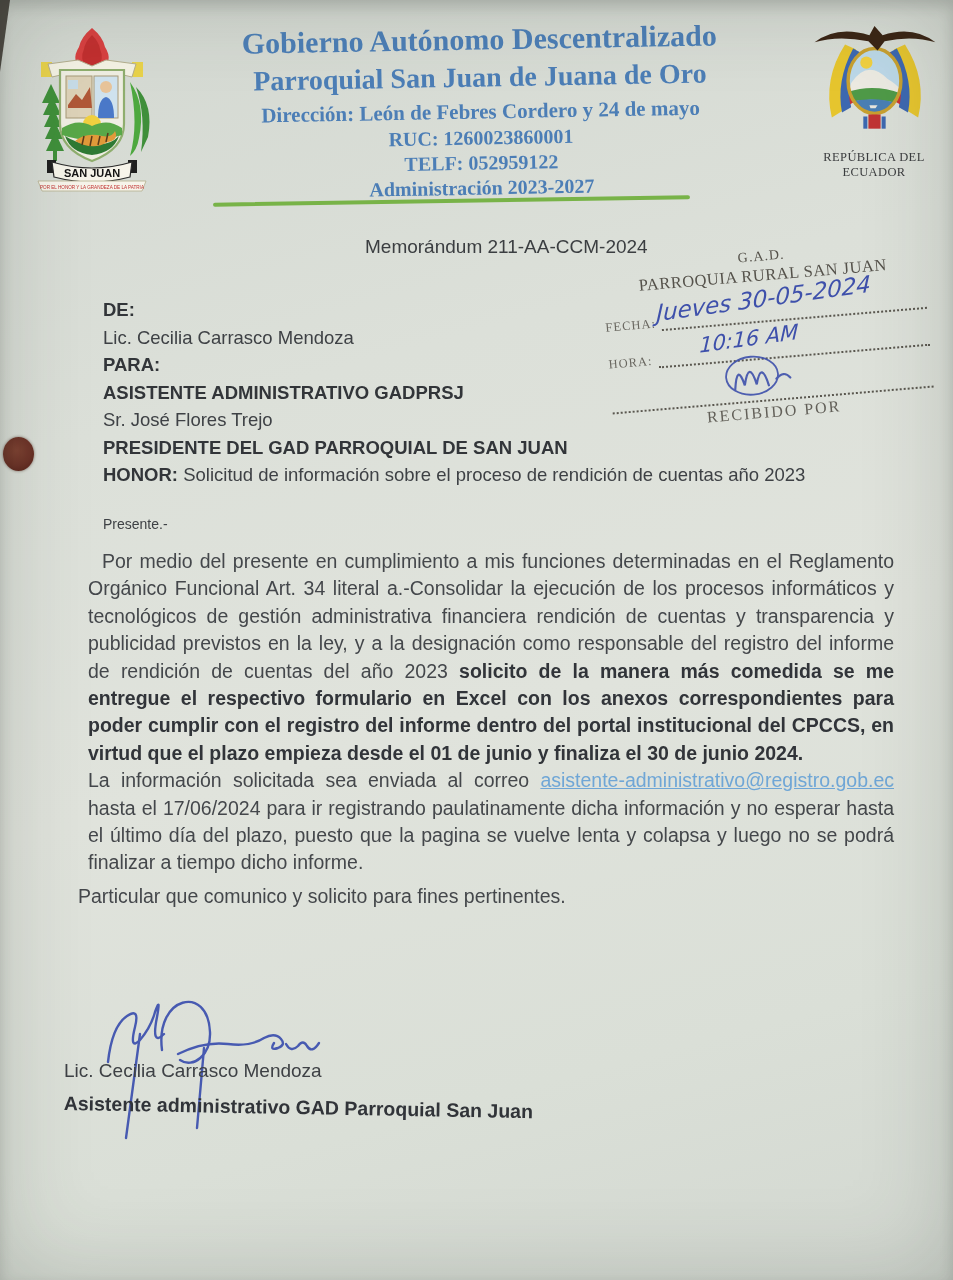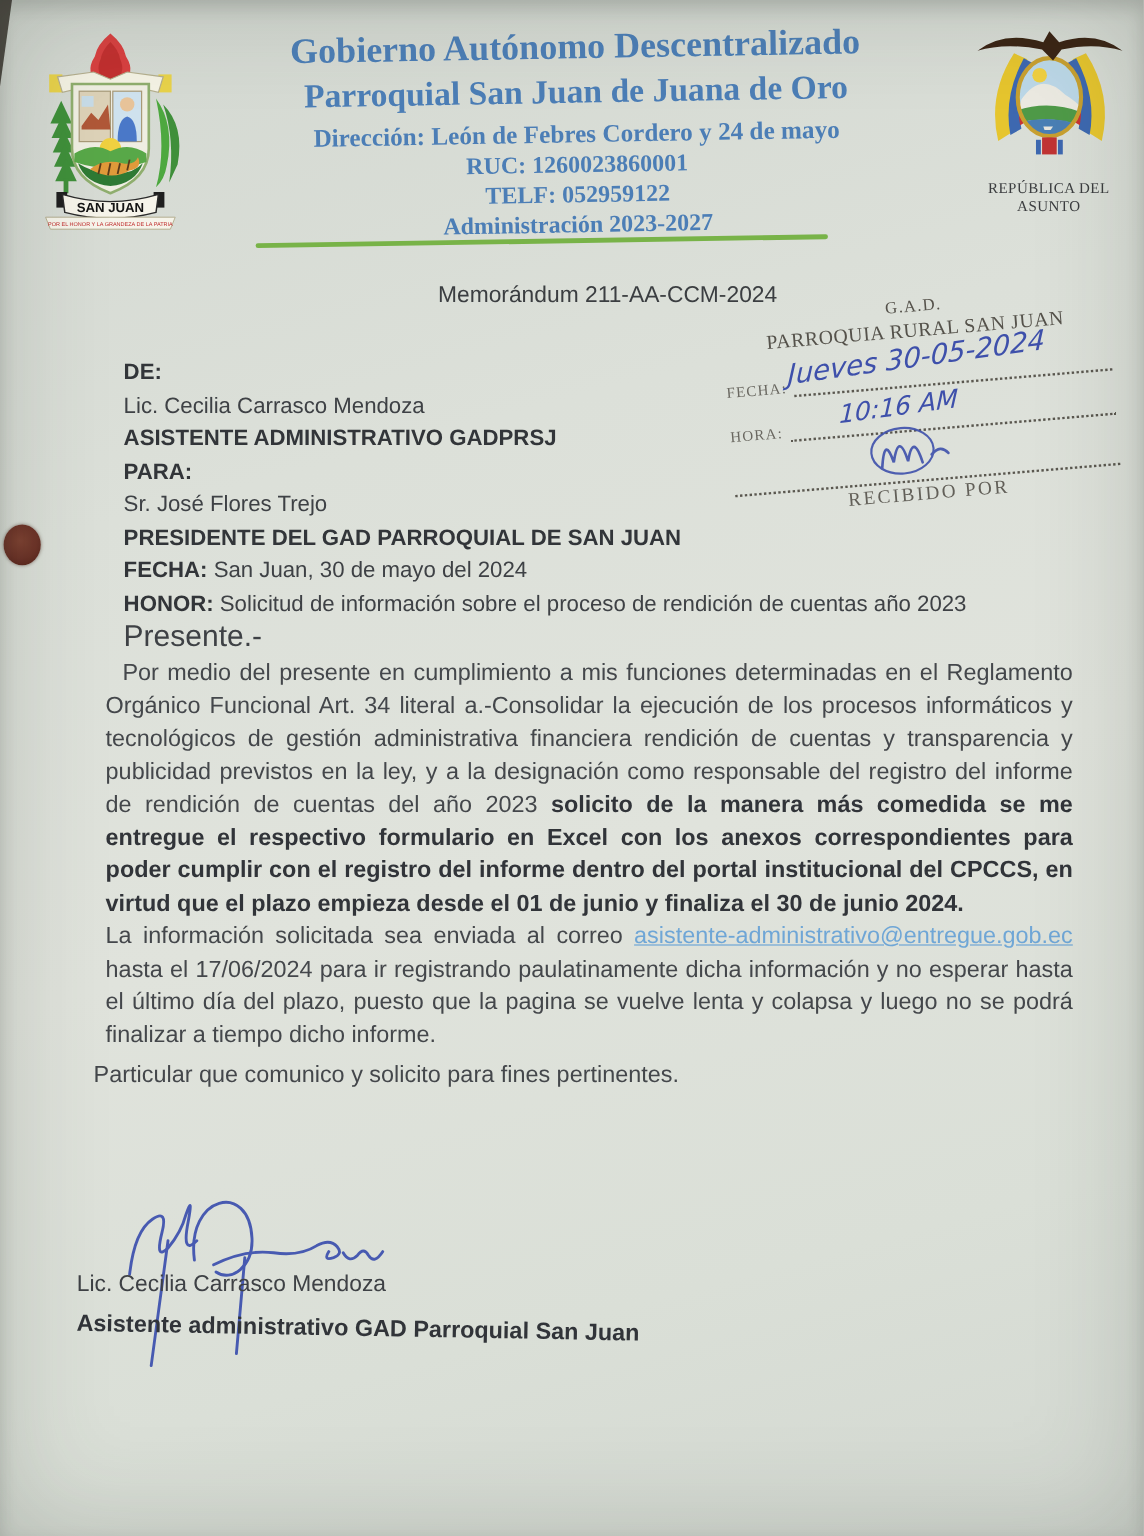--- a/index.html
+++ b/index.html
@@ -50,21 +50,21 @@
   .hand-hora { left:92px; top:-19px; font-size:21px; }
   .srow-recibido { margin-top:30px; }
   .recibido-label { text-align:center; font-family:"Liberation Serif", serif; font-size:16px;
     letter-spacing:2px; margin-top:2px; opacity:.9; }
   .initials-svg { position:absolute; left:108px; top:-44px; }
 
   
   .meta { position:absolute; left:103px; top:296px; font-size:18.5px; line-height:27.5px; color:#3e4145; }
   .meta .b { font-weight:bold; color:#323539; }
 
-  .salutation { position:absolute; left:103px; top:516px; font-size:25px; color:#3e4145;text-align:center; }
+  .salutation { position:absolute; left:103px; top:516px; font-size:14px; color:#3e4145;text-align:center; }
 
   
   .body-text { position:absolute; left:88px; top:548px; width:806px; font-size:19.5px;
     line-height:27.4px; text-align:justify; color:#44474b; }
   .body-text p { margin:0; }
   .body-text .indent { display:inline-block; width:14px; }
   .body-text b { color:#313439;margin-top:12px; }
   .email-link { color:#6fa6d6; text-decoration:underline; }
   .closing { position:absolute; left:78px; top:872px; font-size:19.5px; color:#44474b;margin-top:13px; }
 
@@ -157,21 +157,21 @@
       <path d="M62,86 l8,0 -2,3 -5,0z" fill="#e8e6de"></path>
     </g>
     <ellipse cx="67" cy="62" rx="26" ry="32" fill="none" stroke="#c8a030" stroke-width="3.4"></ellipse>
     <g>
       <rect x="61" y="95" width="12" height="14" fill="#c03434"></rect>
       <rect x="56" y="97" width="4" height="12" fill="#3d68b0"></rect>
       <rect x="74" y="97" width="4" height="12" fill="#3d68b0"></rect>
     </g>
     <path d="M8,24 Q30,7 62,17 L67,8 L75,17 Q105,7 127,24 Q104,17 77,23 L70,32 L61,23 Q31,17 8,24z" fill="#3a2414"></path>
   </svg>
-  <div class="crest-right-caption">REPÚBLICA DEL ASUNTO</div>
+  <div class="crest-right-caption">REPÚBLICA DEL ECUADOR</div>
 
   <div class="memo-number">Memorándum 211-AA-CCM-2024</div>
 
   <div class="stamp">
     <div class="s1">G.A.D.</div>
     <div class="s2">PARROQUIA RURAL SAN JUAN</div>
     <div class="srow">
       <span class="slabel">FECHA:</span>
       <span class="dots"></span>
       <span class="hand hand-date">Jueves 30-05-2024</span>
@@ -190,33 +190,32 @@
           <path d="M58,34 q8,-8 14,0"></path>
         </g>
       </svg>
     </div>
     <div class="recibido-label">RECIBIDO POR</div>
   </div>
 
   <div class="meta">
     <div class="b">DE:</div>
     <div>Lic. Cecilia Carrasco Mendoza</div>
+    <div class="b">PARA:</div>
     <div class="b">ASISTENTE ADMINISTRATIVO GADPRSJ</div>
-    <div class="b">PARA:</div>
     <div>Sr. José Flores Trejo</div>
     <div class="b">PRESIDENTE DEL GAD PARROQUIAL DE SAN JUAN</div>
-    <div><span class="b">FECHA:</span><span> San Juan, 30 de mayo del 2024</span></div>
     <div><span class="b">HONOR:</span><span> Solicitud de información sobre el proceso de rendición de cuentas año 2023</span></div>
   </div>
 
   <div class="salutation">Presente.-</div>
 
   <div class="body-text">
     <p><span class="indent"></span><span>Por medio del presente en cumplimiento a mis funciones determinadas en el Reglamento Orgánico Funcional Art. 34 literal a.-Consolidar la ejecución de los procesos informáticos y tecnológicos de gestión administrativa financiera rendición de cuentas y transparencia y publicidad previstos en la ley, y a la designación como responsable del registro del informe de rendición de cuentas del año 2023 </span><b>solicito de la manera más comedida se me entregue el respectivo formulario en Excel con los anexos correspondientes para poder cumplir con el registro del informe dentro del portal institucional del CPCCS, en virtud que el plazo empieza desde el 01 de junio y finaliza el 30 de junio 2024.</b></p>
-    <p><span>La información solicitada sea enviada al correo </span><a class="email-link" href="#">asistente-administrativo@entregue.gob.ec</a><span> hasta el 17/06/2024 para ir registrando paulatinamente dicha información y no esperar hasta el último día del plazo, puesto que la pagina se vuelve lenta y colapsa y luego no se podrá finalizar a tiempo dicho informe.</span></p>
+    <p><span>La información solicitada sea enviada al correo </span><a class="email-link" href="#">asistente-administrativo@registro.gob.ec</a><span> hasta el 17/06/2024 para ir registrando paulatinamente dicha información y no esperar hasta el último día del plazo, puesto que la pagina se vuelve lenta y colapsa y luego no se podrá finalizar a tiempo dicho informe.</span></p>
   </div>
 
   <div class="closing">Particular que comunico y solicito para fines pertinentes.</div>
 
   <svg class="sig-svg" width="270" height="165" viewBox="0 0 270 165">
     <g stroke="#3b4fae" fill="none" stroke-width="2.4" stroke-linecap="round" opacity=".92">
       <path d="M30,80 q4,-36 19,-46 q13,-9 8,11 q-6,24 5,13 q11,-13 15,-28 q6,-17 2,5 q-6,30 7,17"></path>
       <path d="M84,68 c-7,-54 46,-66 48,-18 c1,23 -17,37 -30,28"></path>
       <path d="M100,72 q26,-13 50,-10 q22,3 36,-6 q11,-6 17,1 q5,6 -3,9 q-9,3 -4,-5"></path>
       <path d="M208,62 q5,9 12,2 q5,-7 9,0 q5,8 12,-3"></path>

